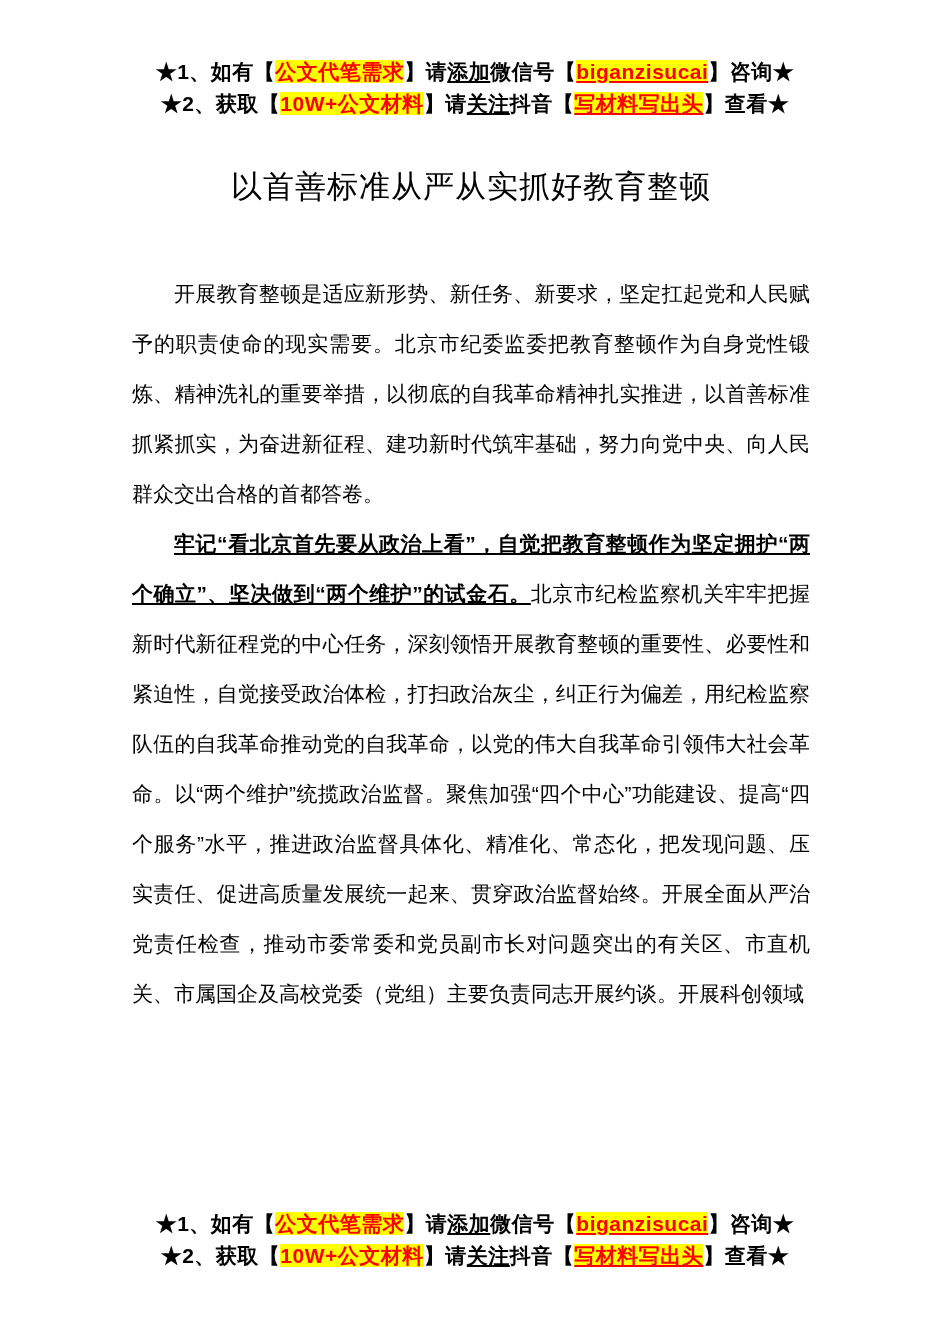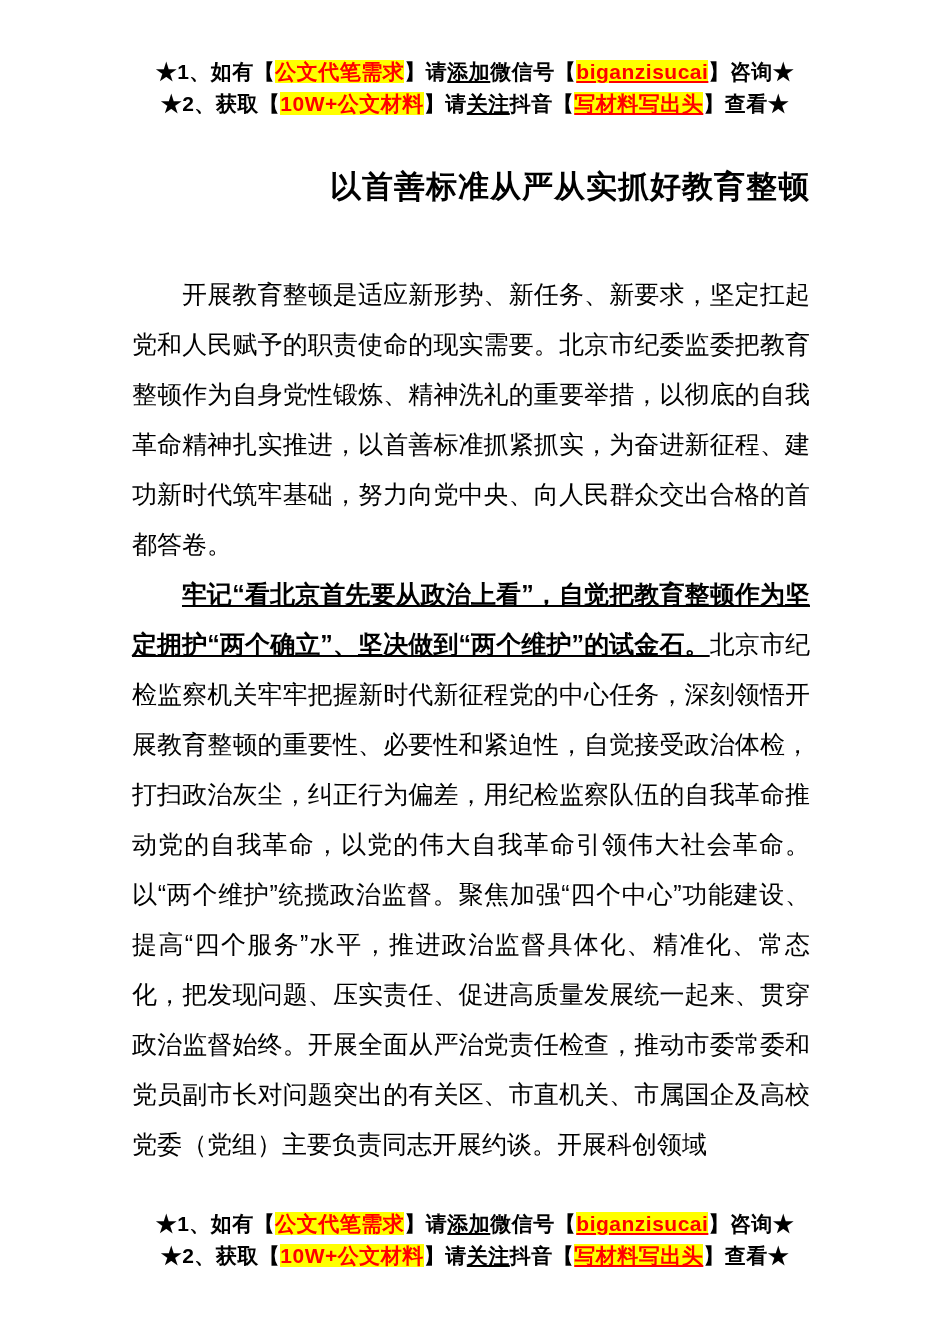--- a/index.html
+++ b/index.html
@@ -29,32 +29,32 @@
   .promo p { margin: 0; }
   .hl { background: #ffff00; color: #ff0000; }
   .u  { text-decoration: underline; }
   
   .doc-title {
     position: absolute;
     top: 166px;
     left: 132px;
     width: 678px;
     margin: 0;
-    text-align: right;
+    text-align: center;
     font-size: 31px;
-    font-weight: bold;
+    font-weight: normal;
     letter-spacing: 1px;
   }
   
   .doc-body {
     position: absolute;
     top: 269px;
     left: 132px;
     width: 678px;
-    font-size: 25px;
+    font-size: 21px;
     line-height: 50px;
     text-align: justify;
     text-justify: inter-ideograph;
   }
   .para { margin: 0; text-indent: 2em; }
   .lead { font-weight: bold; text-decoration: underline; }
 </style>
 </head>
 <body>
 

